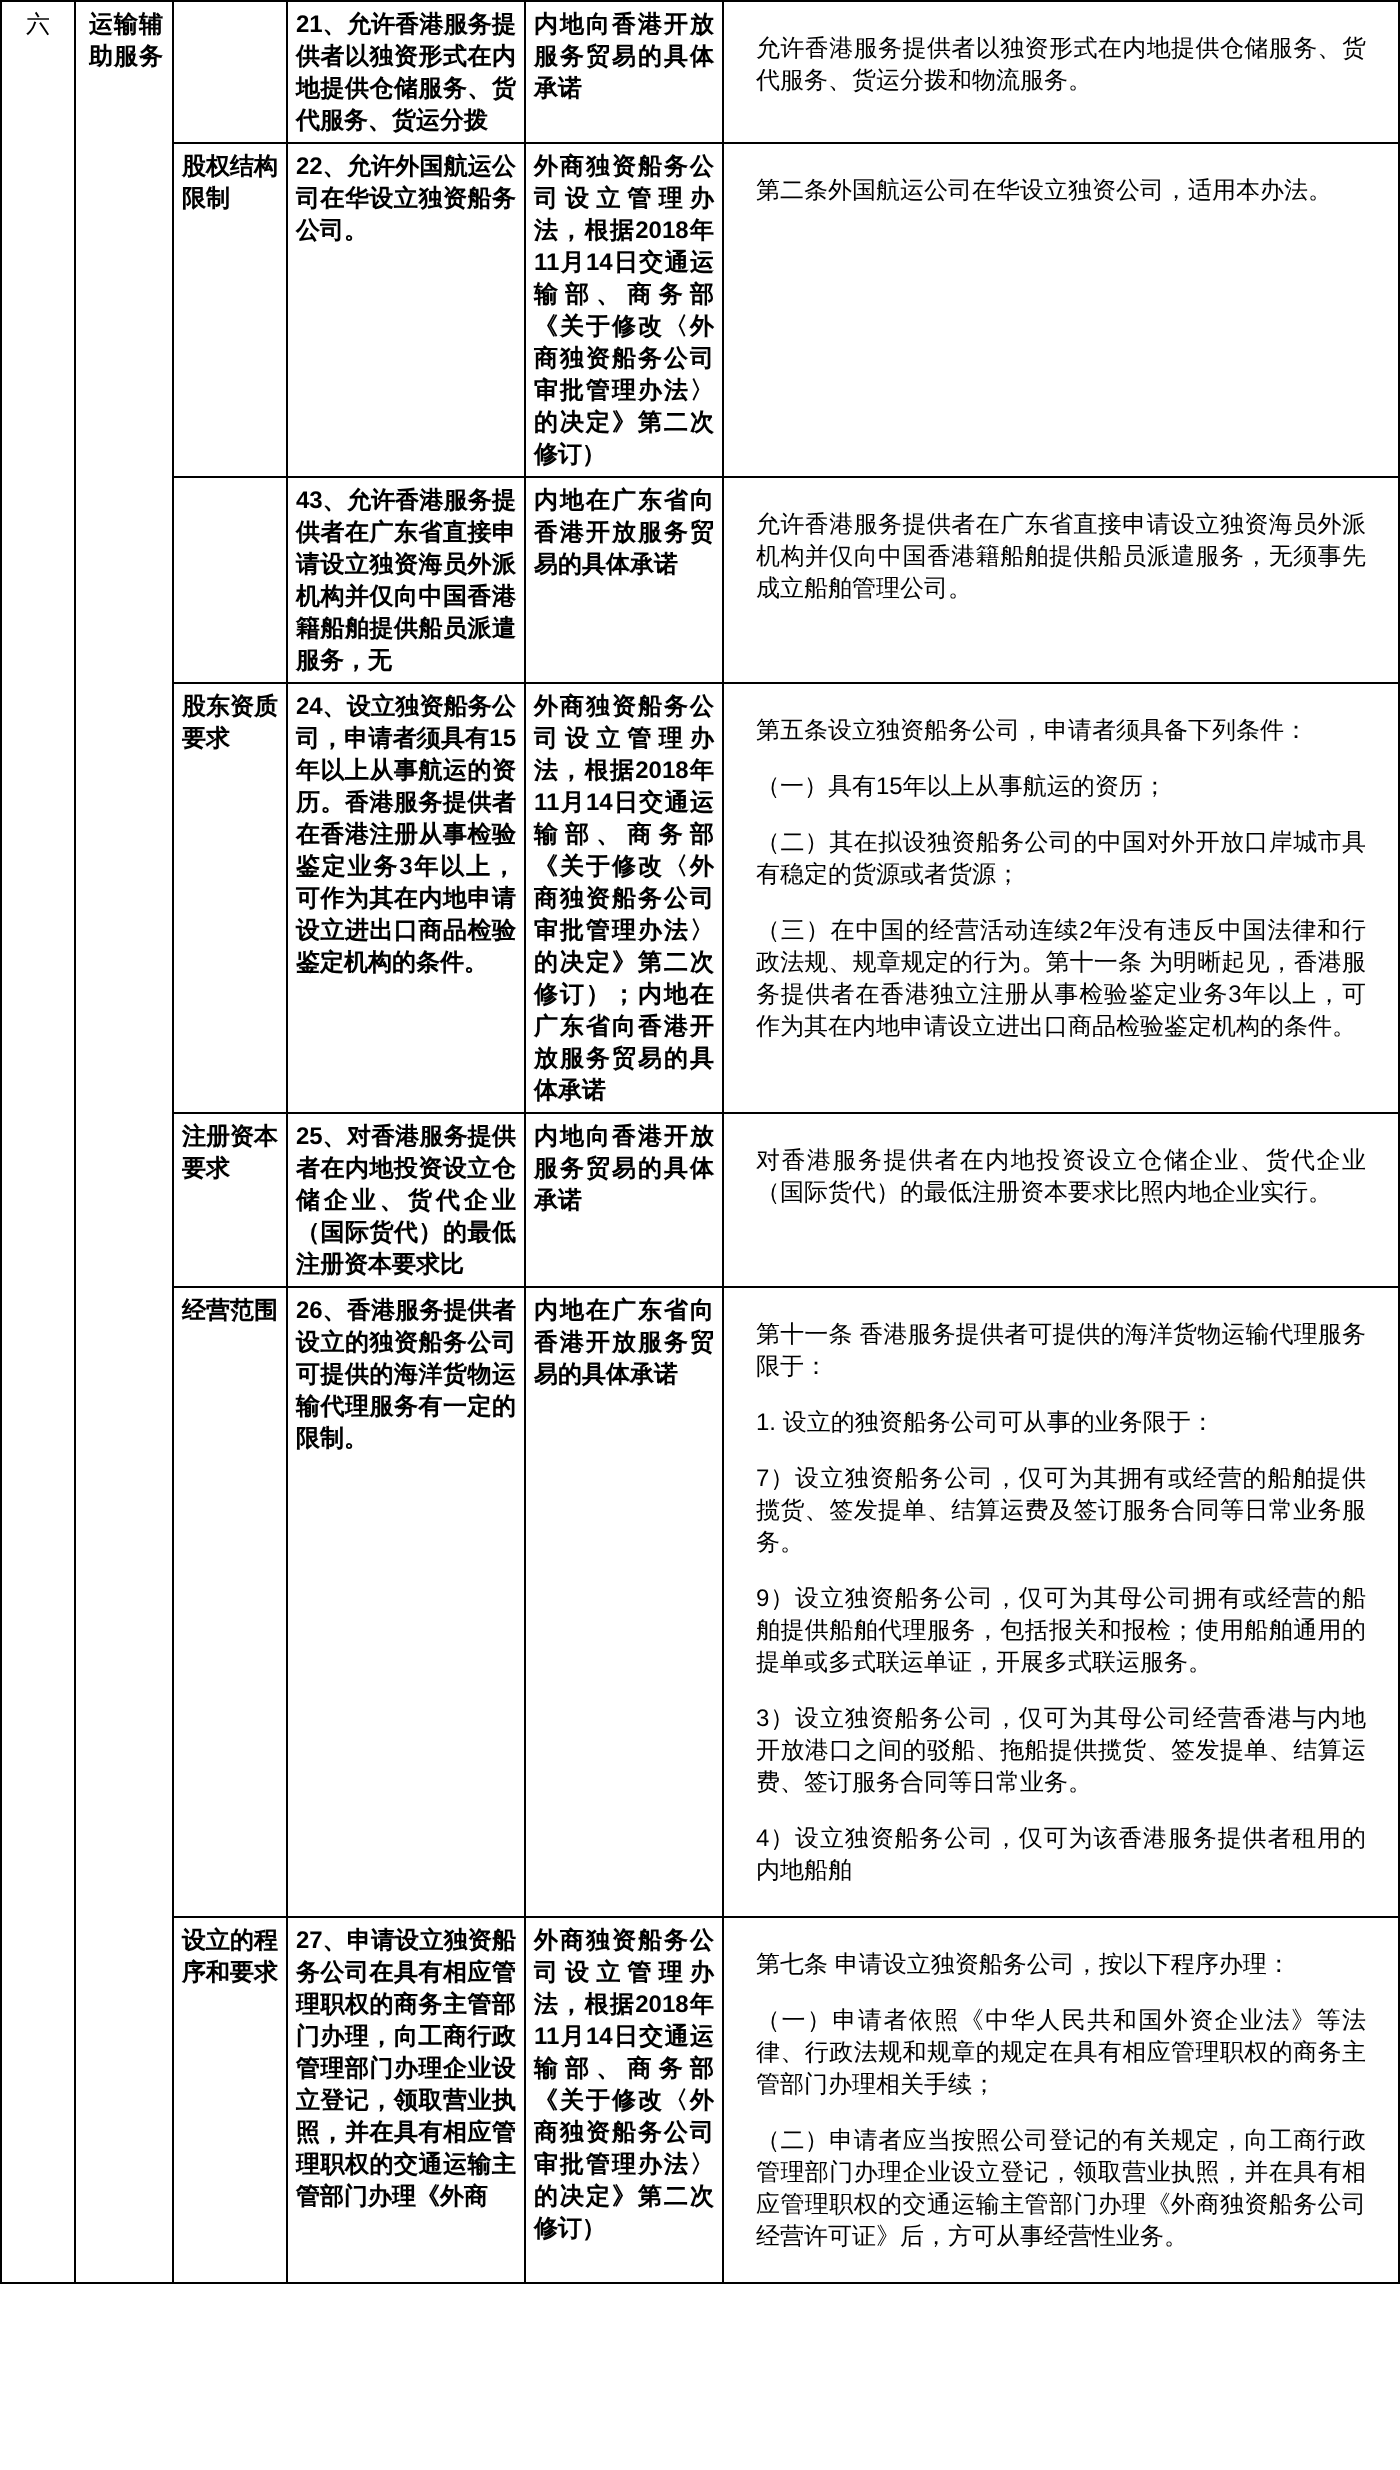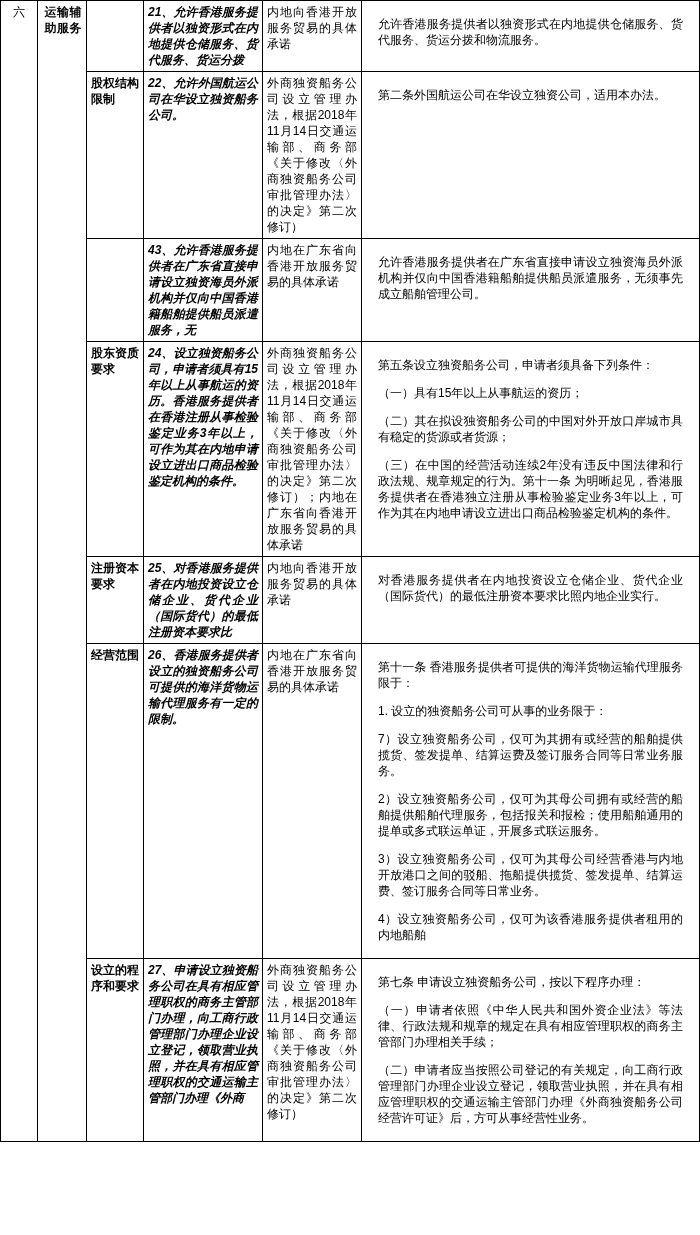--- a/index.html
+++ b/index.html
@@ -54,26 +54,25 @@
     font-weight: bold;
     font-size: 12.5px;
     line-height: 18px;
   }
   td.col-measure {
     width: 110px;
     text-align: justify;
     font-weight: bold;
     font-size: 12.5px;
     line-height: 17.5px;
-    font-style: italic;
   }
   td.col-basis {
     width: 90px;
     text-align: justify;
-    font-weight: normal;
+    font-weight: bold;
     font-size: 12.5px;
     line-height: 17px;
   }
   td.col-content {
     width: auto;
     text-align: justify;
     font-size: 12.5px;
     line-height: 17.5px;
   }
   td.vmid {
@@ -135,21 +134,21 @@
         </td>
       </tr>
       <tr>
         <td class="col-item">经营范围</td>
         <td class="col-measure">26、香港服务提供者设立的独资船务公司可提供的海洋货物运输代理服务有一定的限制。</td>
         <td class="col-basis vmid">内地在广东省向香港开放服务贸易的具体承诺</td>
         <td class="col-content">
           <p class="para">第十一条  香港服务提供者可提供的海洋货物运输代理服务限于：</p>
           <p class="para">1. 设立的独资船务公司可从事的业务限于：</p>
           <p class="para">7）设立独资船务公司，仅可为其拥有或经营的船舶提供揽货、签发提单、结算运费及签订服务合同等日常业务服务。</p>
-          <p class="para">2）设立独资船务公司，仅可为其母公司拥有或经营的船舶提供船舶代理服务，包括报关和报检；使用船舶通用的提单或多式联运单证，开展多式联运服务。</p>
+          <p class="para">9）设立独资船务公司，仅可为其母公司拥有或经营的船舶提供船舶代理服务，包括报关和报检；使用船舶通用的提单或多式联运单证，开展多式联运服务。</p>
           <p class="para">3）设立独资船务公司，仅可为其母公司经营香港与内地开放港口之间的驳船、拖船提供揽货、签发提单、结算运费、签订服务合同等日常业务。</p>
           <p class="para">4）设立独资船务公司，仅可为该香港服务提供者租用的内地船舶</p>
         </td>
       </tr>
       <tr>
         <td class="col-item">设立的程序和要求</td>
         <td class="col-measure">27、申请设立独资船务公司在具有相应管理职权的商务主管部门办理，向工商行政管理部门办理企业设立登记，领取营业执照，并在具有相应管理职权的交通运输主管部门办理《外商</td>
         <td class="col-basis">外商独资船务公司设立管理办法，根据2018年11月14日交通运输部、商务部《关于修改〈外商独资船务公司审批管理办法〉的决定》第二次修订）</td>
         <td class="col-content">
           <p class="para">第七条  申请设立独资船务公司，按以下程序办理：</p>

